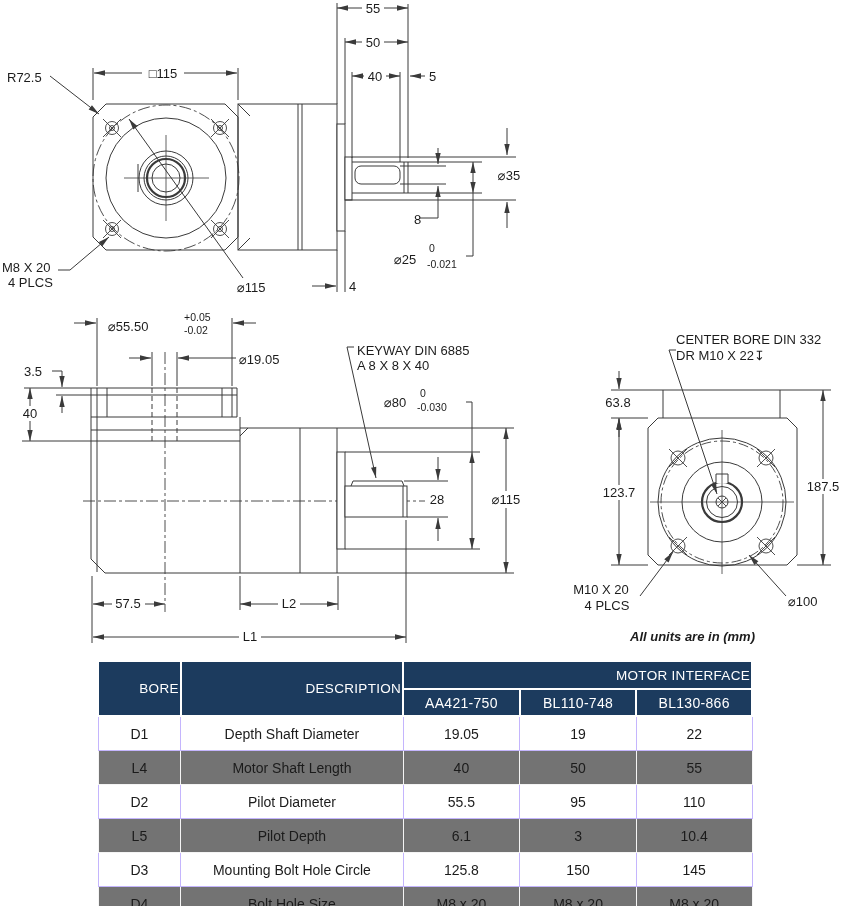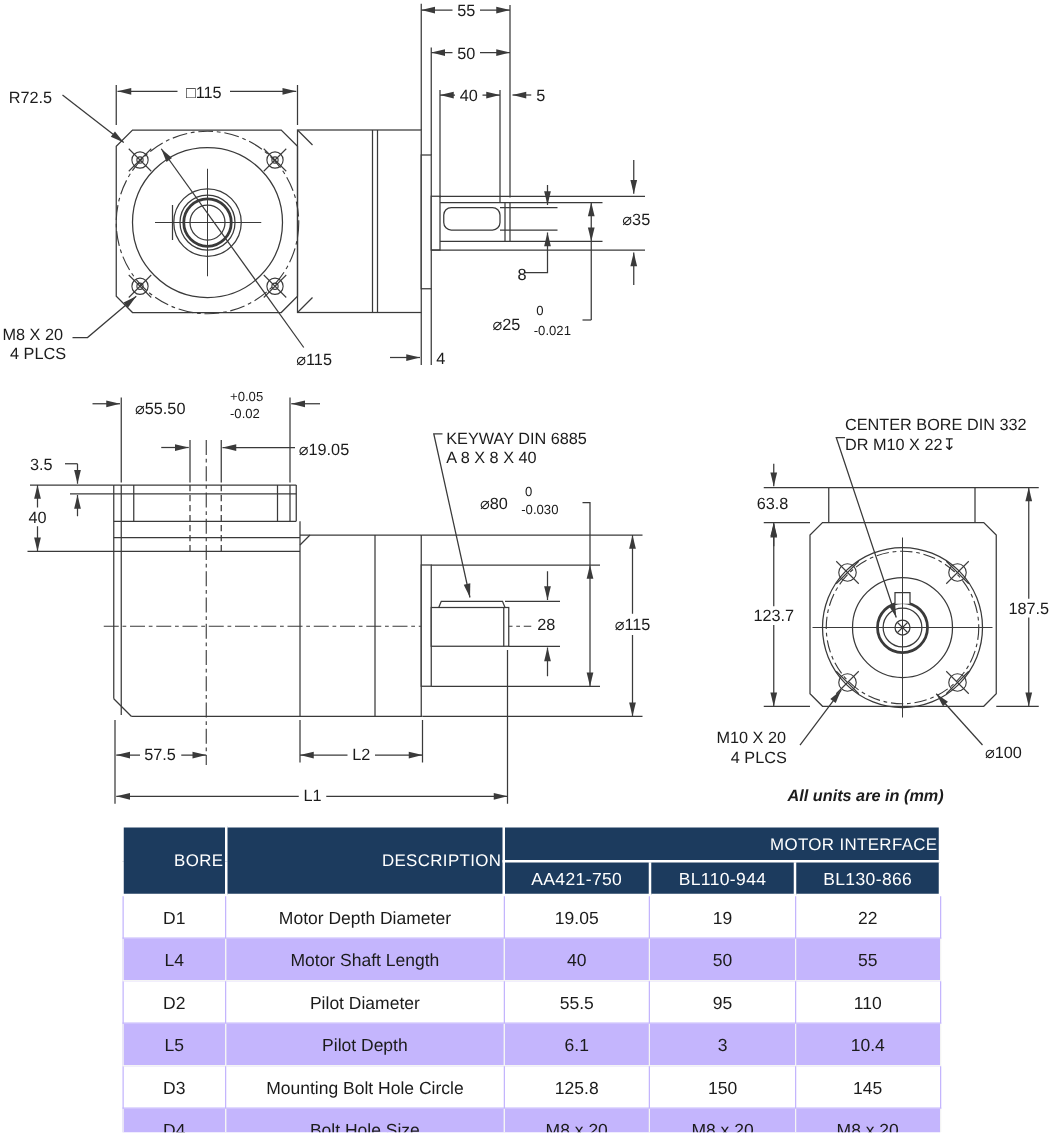--- a/index.html
+++ b/index.html
@@ -7,21 +7,21 @@
          font-family:"Liberation Sans","DejaVu Sans",sans-serif;}
   svg text{font-family:"Liberation Sans","DejaVu Sans",sans-serif;fill:#1c1c1c;}
   .tbl{position:absolute;left:97px;top:660px;width:656px;}
   table{width:100%;border-collapse:collapse;text-align:center;color:#1b1b1b;
         font-family:"Liberation Sans","DejaVu Sans",sans-serif;font-size:14px;}
   thead th{background:#1c3b5e;color:#fff;font-weight:normal;border:2px solid #fff;
            font-size:13.5px;letter-spacing:.3px;}
   thead tr.r1 th{height:24px;text-align:right;}
   thead tr.r2 th{height:23px;font-size:14px;margin-left:40px;}
   tbody td{height:31px;border:1px solid #c4b5fd;}
-  tbody tr.alt{background:#c4b5fd;}
+  tbody tr.alt{background:#737373;}
   tbody tr.alt td{border-color:#f4f4f4;}
 </style>
 </head>
 <body>
 
 <div class="stage">
 
 <svg width="850" height="656" viewBox="0 0 850 656">
   <defs>
     <marker id="aE" orient="auto" markerUnits="userSpaceOnUse" markerWidth="13" markerHeight="8" refX="12" refY="4">
@@ -307,28 +307,28 @@
           <col style="width:116px">
     </colgroup>
     <thead>
       <tr class="r1">
         <th rowspan="2">BORE</th>
         <th rowspan="2">DESCRIPTION</th>
         <th colspan="3">MOTOR INTERFACE</th>
       </tr>
       <tr class="r2">
         <th>AA421-750</th>
-        <th>BL110-944</th>
+        <th>BL110-748</th>
         <th>BL130-866</th>
       </tr>
     </thead>
     <tbody>
       <tr>
         <td>D1</td>
-        <td>Motor Depth Diameter</td>
+        <td>Depth Shaft Diameter</td>
         <td>19.05</td>
         <td>19</td>
         <td>22</td>
       </tr>
       <tr class="alt">
         <td>L4</td>
         <td>Motor Shaft Length</td>
         <td>40</td>
         <td>50</td>
         <td>55</td>

